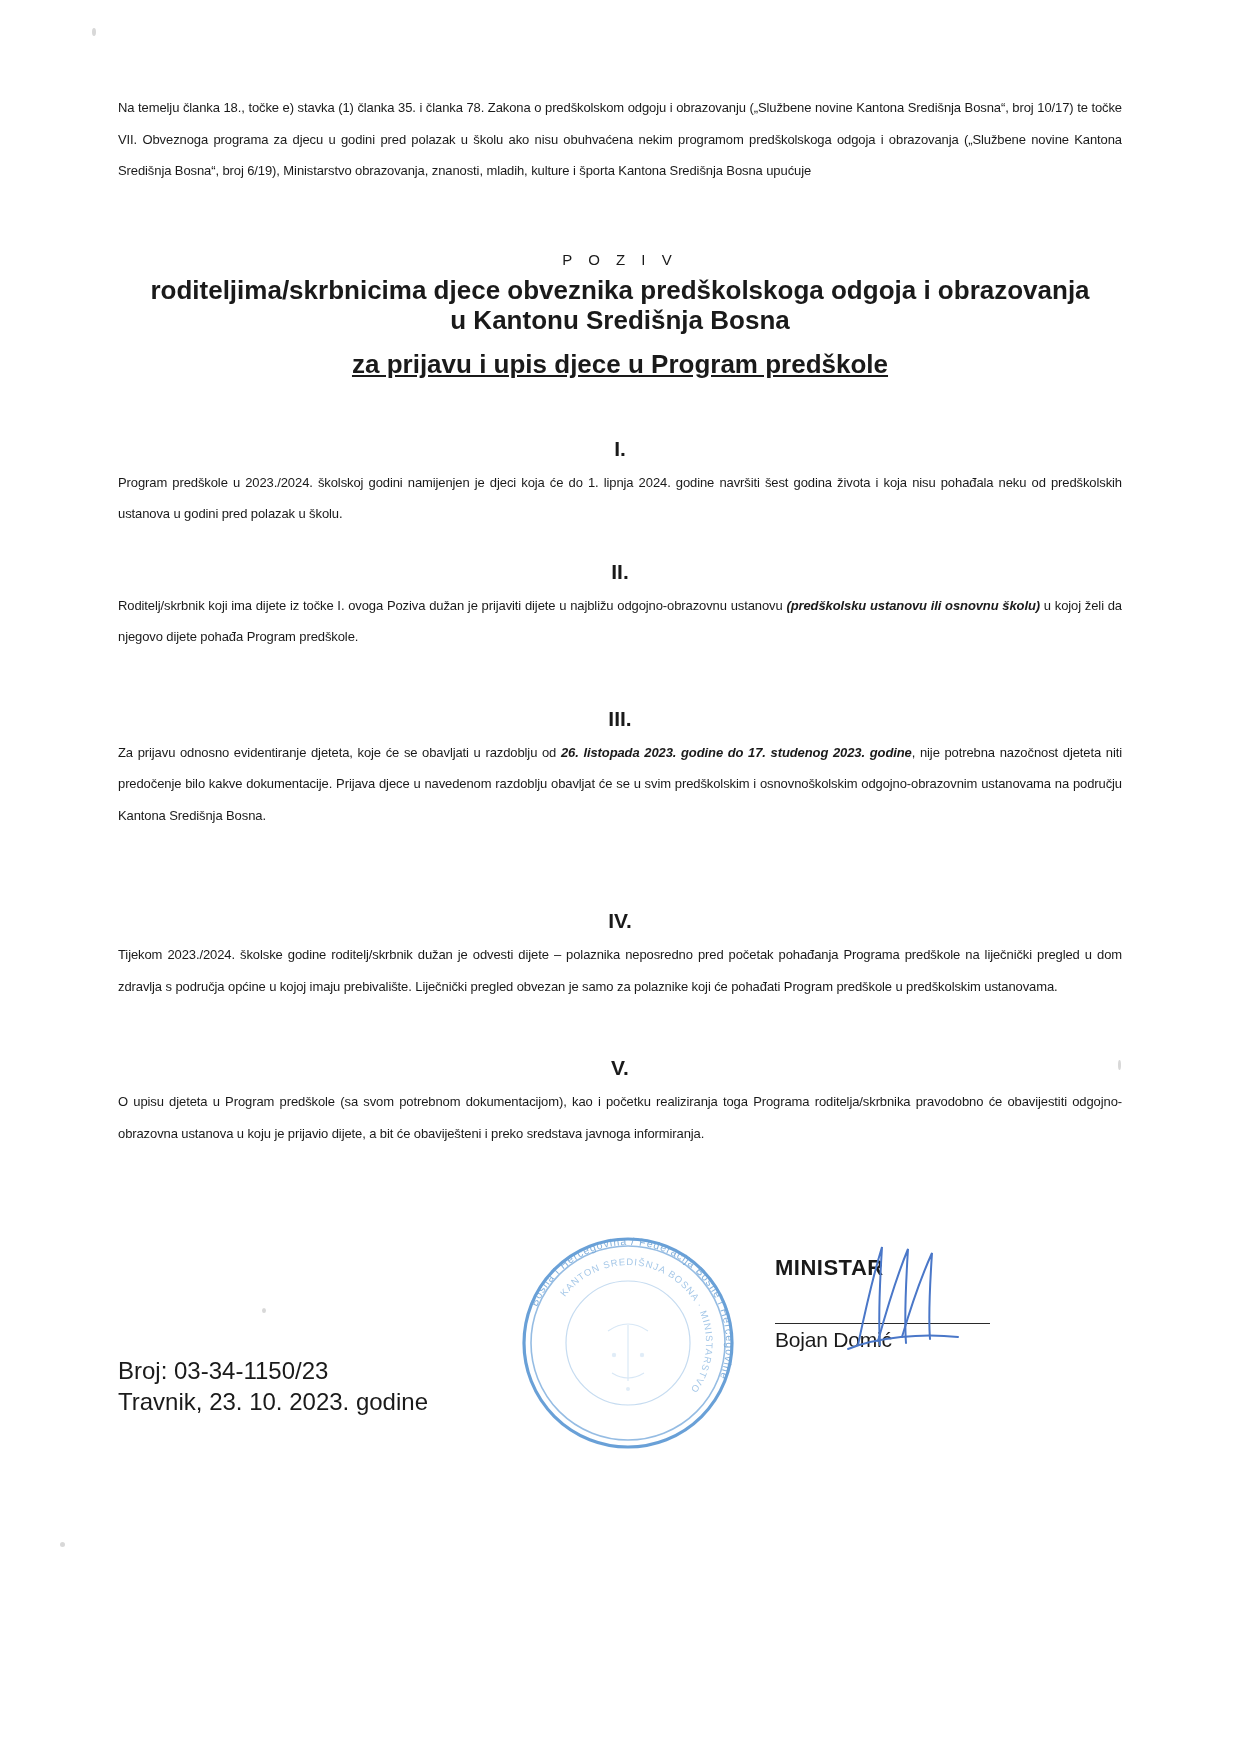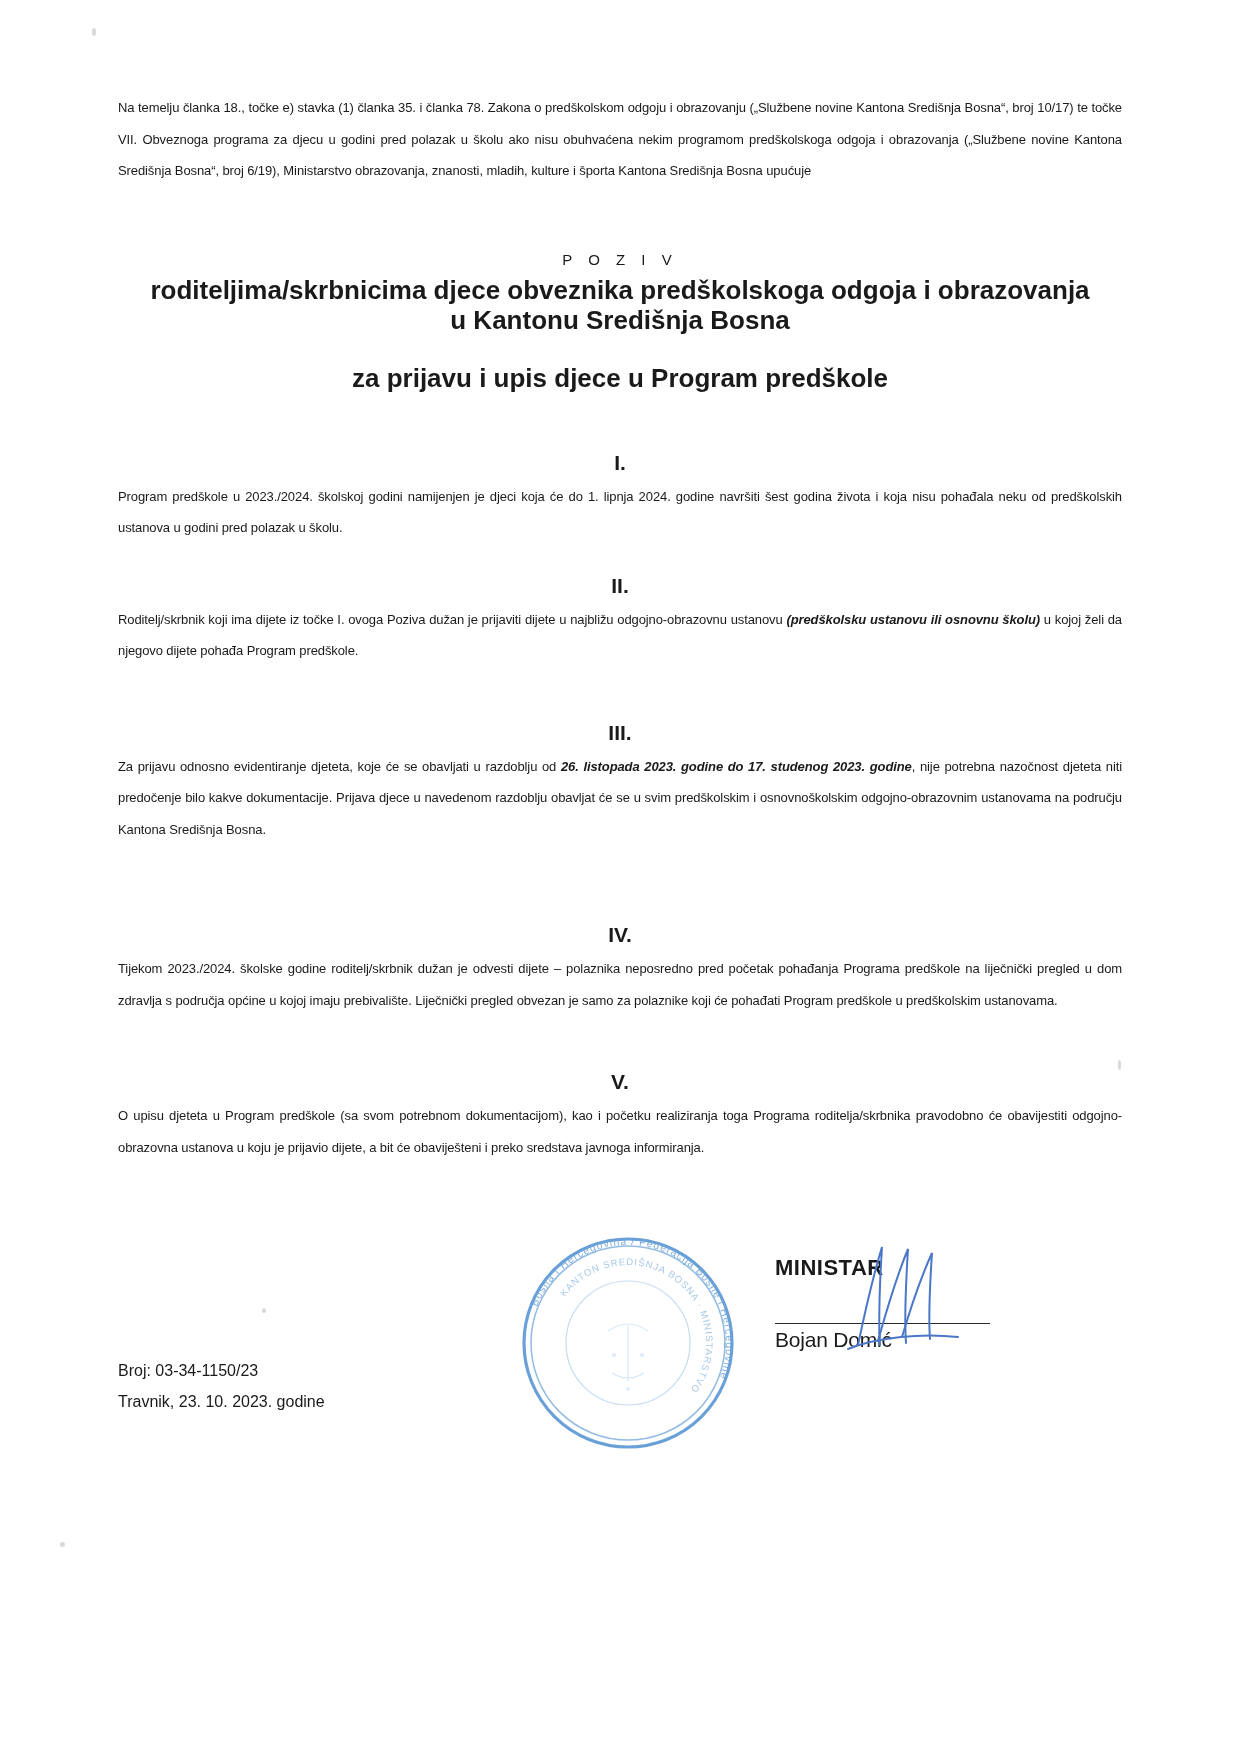--- a/index.html
+++ b/index.html
@@ -52,21 +52,22 @@
     font-weight: normal;
     letter-spacing: 6px;
     line-height: 30px;
   }
   .title-line {
     font-size: 26px;
     font-weight: bold;
     line-height: 30px;
   }
   .title-line.last {
-    margin-top: 28px;
+    margin-top: 14px;
+    text-decoration: underline;
   }
   .section {
     margin-top: 44px;
   }
   .sec-num {
     text-align: center;
     font-size: 21px;
     font-weight: bold;
     line-height: 28px;
     margin-bottom: 4px;
@@ -118,21 +119,21 @@
     left: 55px;
     top: -18px;
     width: 150px;
     height: 120px;
     pointer-events: none;
   }
   .footer {
     position: absolute;
     left: 118px;
     top: 1355px;
-    font-size: 16px;
+    font-size: 24px;
     line-height: 31px;
   }
 </style>
 </head>
 <body>
 
 <div class="page">
 
   <div class="speckle" style="left:92px;top:28px;width:4px;height:8px;"></div>
   <div class="speckle" style="left:1118px;top:1060px;width:3px;height:10px;"></div>

